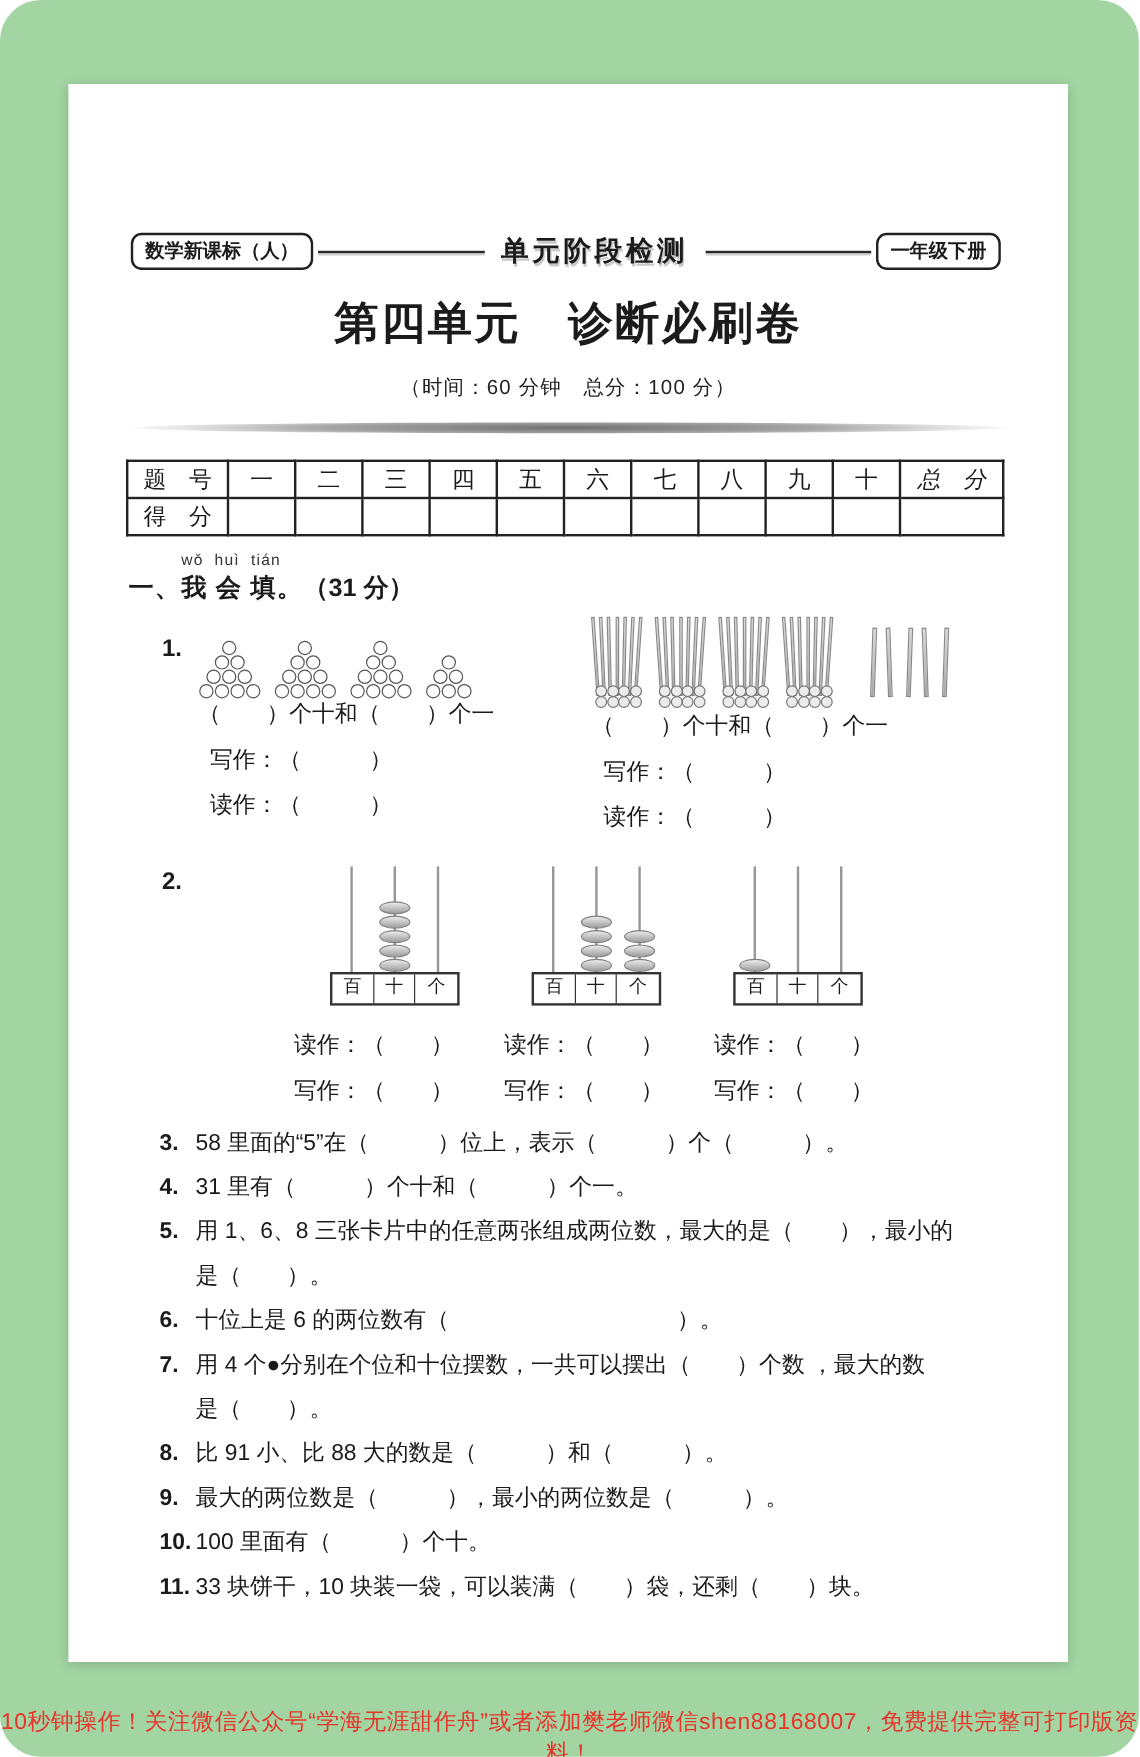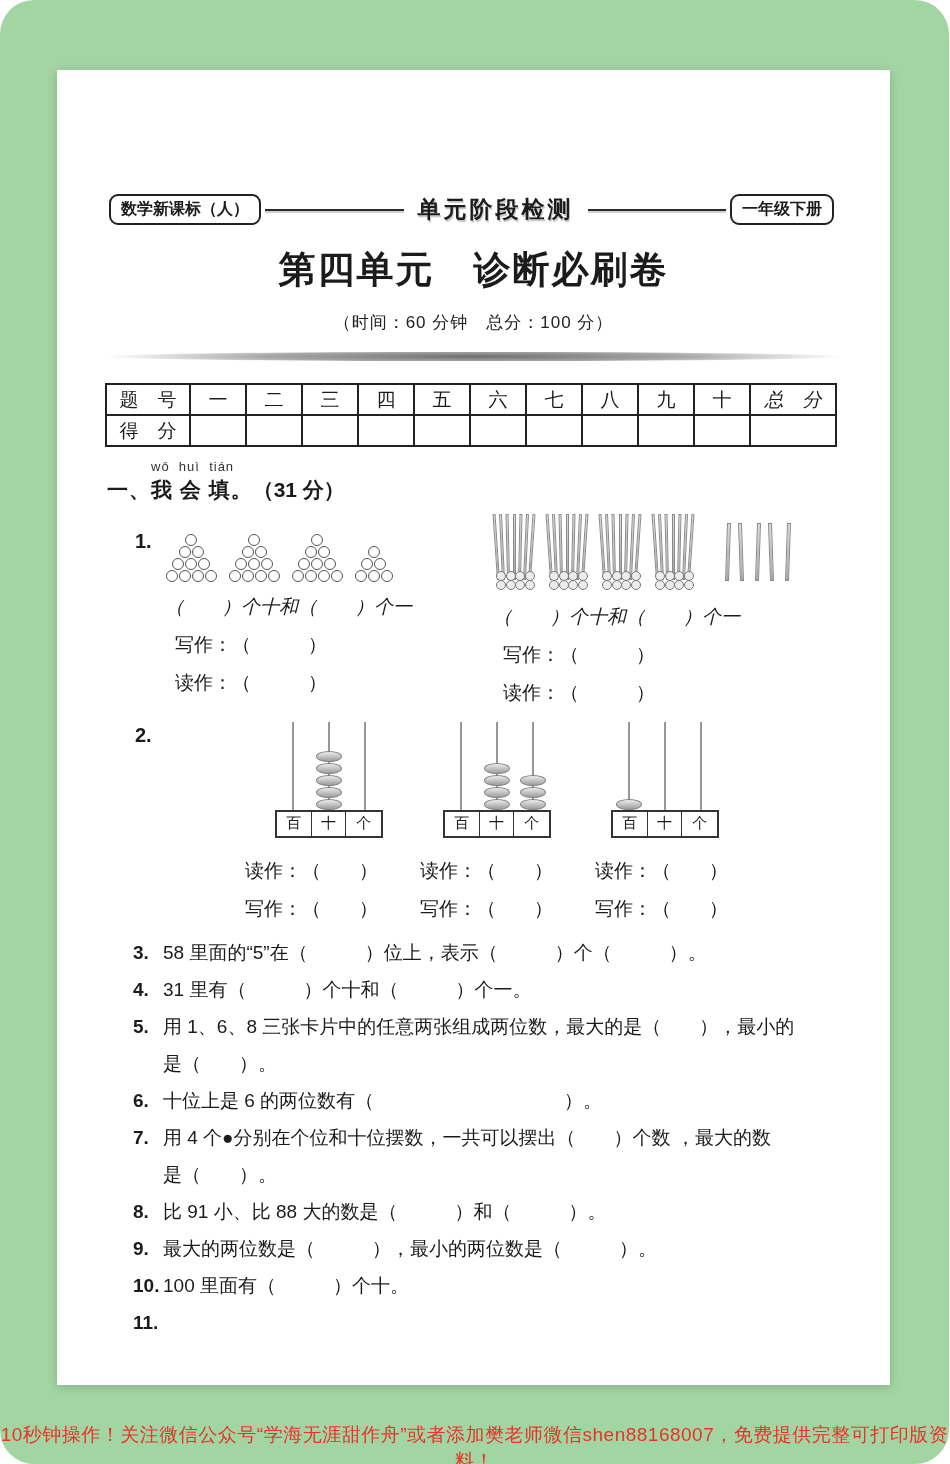--- a/index.html
+++ b/index.html
@@ -34,21 +34,21 @@
   .sec-line { font-size:21px; margin-top:2px; }
   .sec-bold { font-weight:bold; letter-spacing:1px; }
   .sec-score { font-weight:bold; }
 
   
   .q1 { position:relative; margin:12px 0 0 78px; height:196px; }
   .q1 > .qnum { position:absolute; left:0; top:14px; }
   .qnum { font-weight:bold; font-size:20px; }
   .q1-left  { position:absolute; left:30px; top:10px; width:305px; }
   .q1-right { position:absolute; left:358px; top:-4px; width:320px; }
-  .cap { margin-top:12px; font-size:19px;font-style:italic; }
+  .cap { font-size:19px; }
   .sub { margin-top:12px; margin-left:10px; font-size:19px; }
 
   .dot-groups { display:flex; align-items:flex-end; gap:11px; height:56px; }
   .dot-row { display:flex; justify-content:center; }
   .dot { display:inline-block; width:12px; height:12px; border:1.5px solid #555; border-radius:50%; background:#fff; margin:0 0.5px; }
 
   .sticks { display:flex; align-items:flex-end; gap:9px; height:80px; }
   .bundle { position:relative; width:44px; height:78px; }
   .stick { display:block; position:absolute; top:0; width:3px; height:66px;
            background:linear-gradient(#dcdcdc,#a5a5a5); border:1px solid #8a8a8a; transform-origin:50% 100%; }
@@ -402,18 +402,18 @@
         <div class="q-item"><span class="qnum">3.</span><span class="qtext">58 里面的“5”在（　　　）位上，表示（　　　）个（　　　）。</span></div>
         <div class="q-item"><span class="qnum">4.</span><span class="qtext">31 里有（　　　）个十和（　　　）个一。</span></div>
         <div class="q-item"><span class="qnum">5.</span><span class="qtext">用 1、6、8 三张卡片中的任意两张组成两位数，最大的是（　　），最小的
 是（　　）。</span></div>
         <div class="q-item"><span class="qnum">6.</span><span class="qtext">十位上是 6 的两位数有（　　　　　　　　　　）。</span></div>
         <div class="q-item"><span class="qnum">7.</span><span class="qtext">用 4 个●分别在个位和十位摆数，一共可以摆出（　　）个数 ，最大的数
 是（　　）。</span></div>
         <div class="q-item"><span class="qnum">8.</span><span class="qtext">比 91 小、比 88 大的数是（　　　）和（　　　）。</span></div>
         <div class="q-item"><span class="qnum">9.</span><span class="qtext">最大的两位数是（　　　），最小的两位数是（　　　）。</span></div>
         <div class="q-item"><span class="qnum">10.</span><span class="qtext">100 里面有（　　　）个十。</span></div>
-        <div class="q-item"><span class="qnum">11.</span></div>
+        <div class="q-item"><span class="qnum">11.</span><span class="qtext">33 块饼干，10 块装一袋，可以装满（　　）袋，还剩（　　）块。</span></div>
       </div>
   </div>
 
   <div class="footer">10秒钟操作！关注微信公众号“学海无涯甜作舟”或者添加樊老师微信shen88168007，免费提供完整可打印版资料！</div>
 </div>
 
 </body></html>

